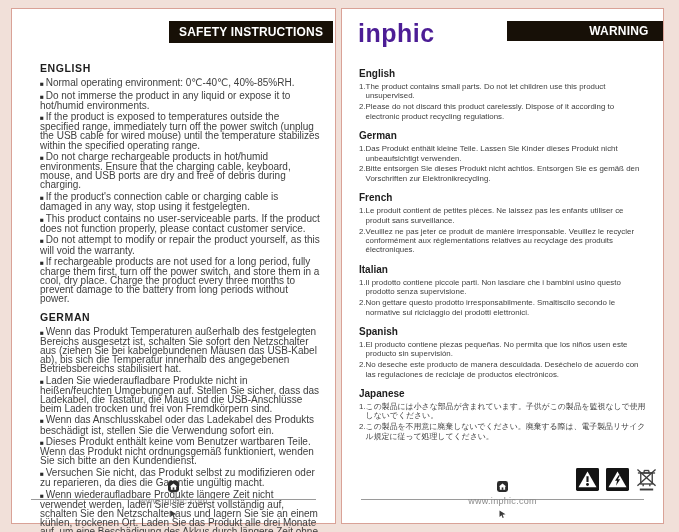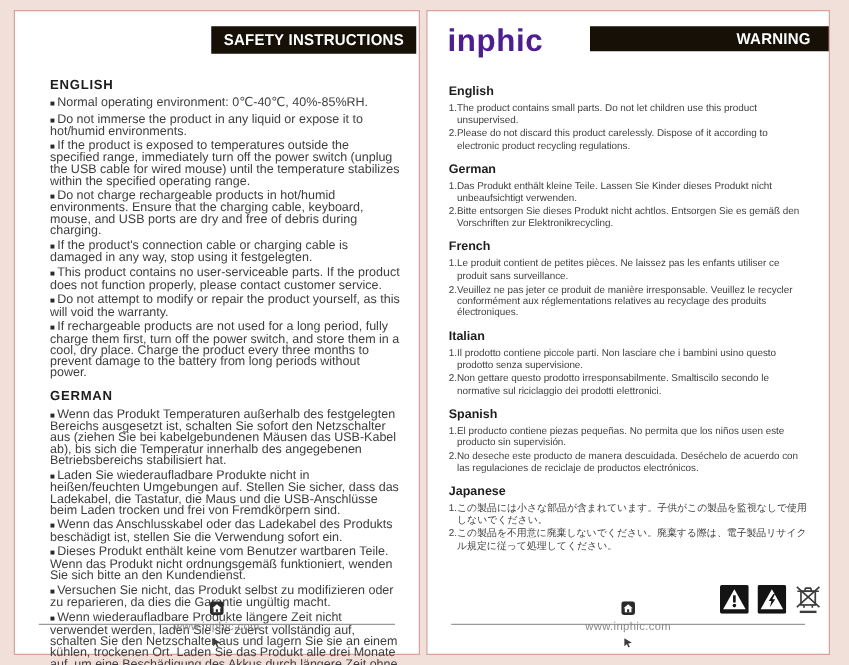--- a/index.html
+++ b/index.html
@@ -18,21 +18,21 @@
   }
   .page-left  { left:11px;  width:325px; }
   .page-right { left:341px; width:323px; }
 
   
   .bar {
     position:absolute; background:#171007; color:#fff;
     display:flex; align-items:center;
   }
   .bar-left  { top:12px; right:2px; width:164px; height:22px; justify-content:center; }
-  .bar-right { top:12px; right:0;   width:191px; height:20px; justify-content:flex-end; padding-right:13px; }
+  .bar-right { top:12px; right:0;   width:156px; height:20px; justify-content:flex-end; padding-right:13px; }
   .bar span {
     font-weight:bold; font-size:12.5px; letter-spacing:0.2px;
     transform:scaleX(0.96); white-space:nowrap;
   }
 
   
   .logo {
     position:absolute; top:10px; left:16px;
     font-size:25px; font-weight:bold; letter-spacing:0.5px; color:#4c1d95;
   }

